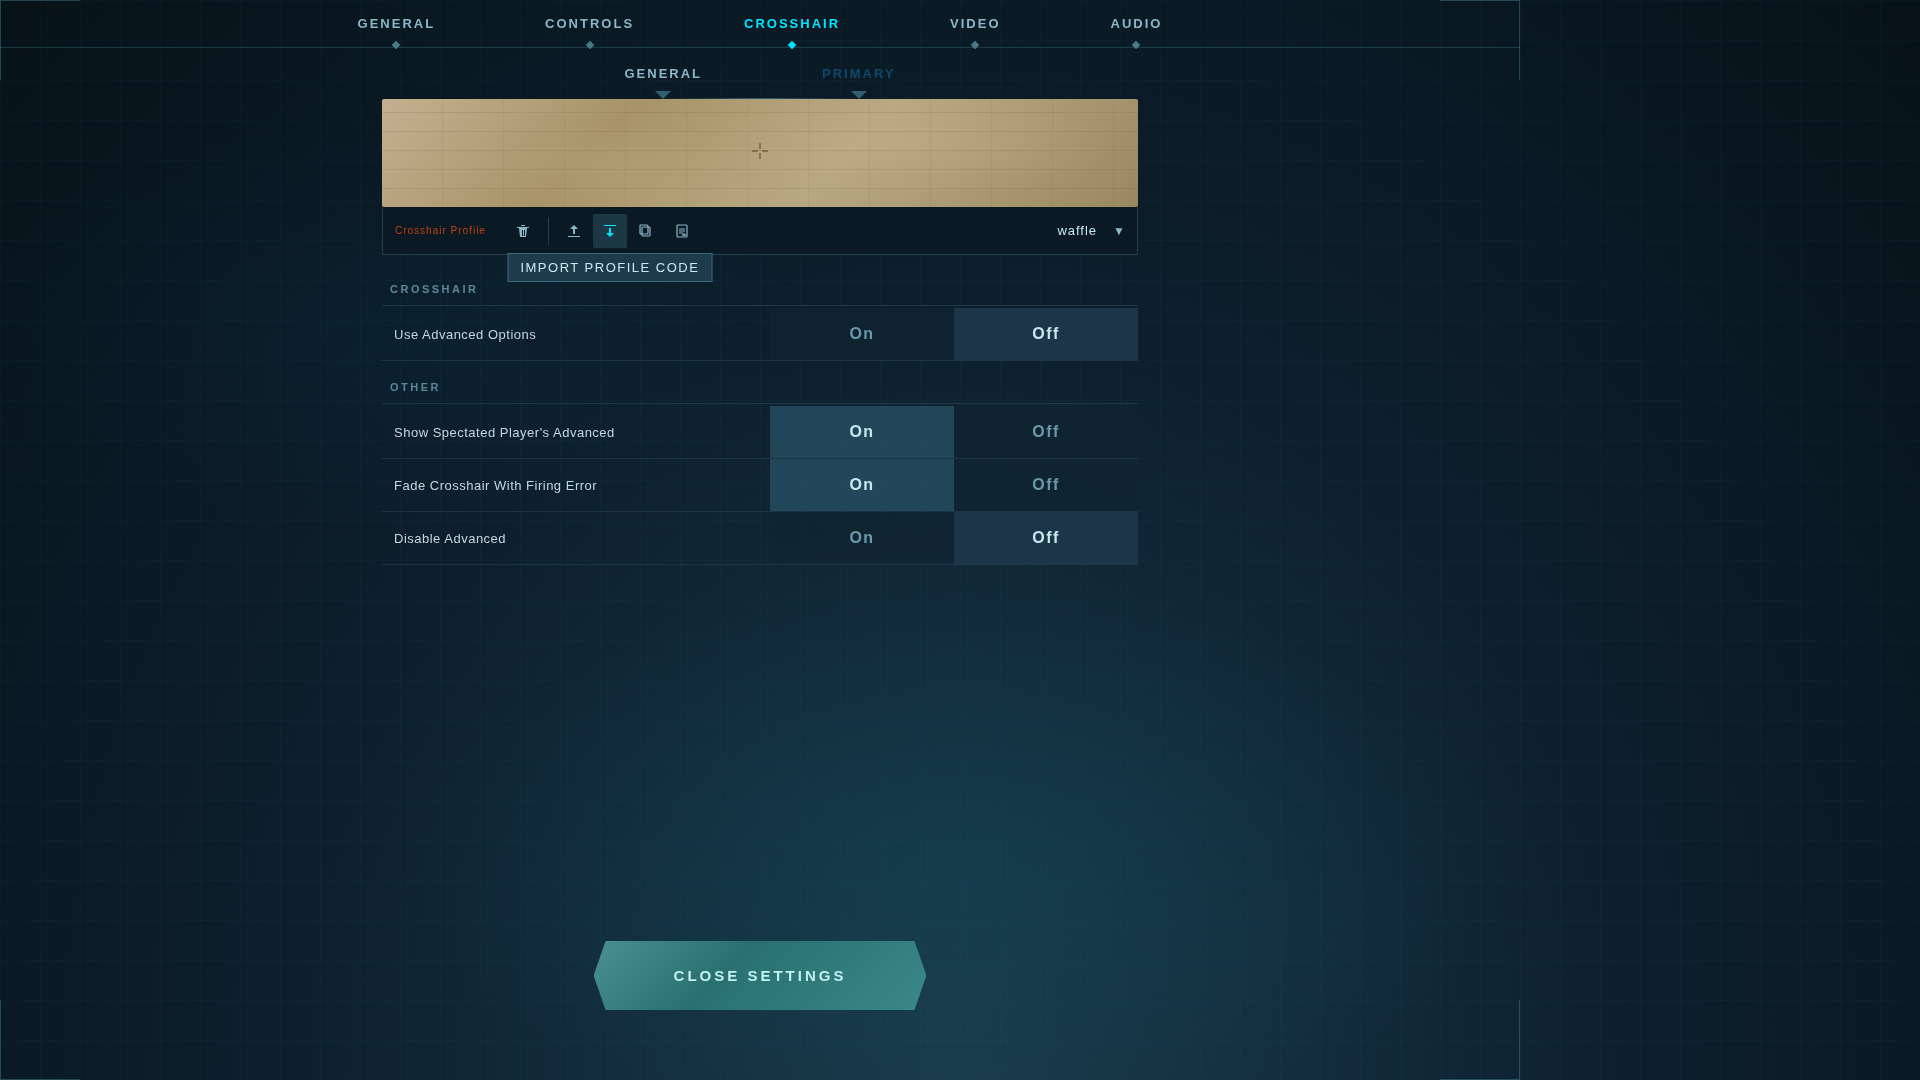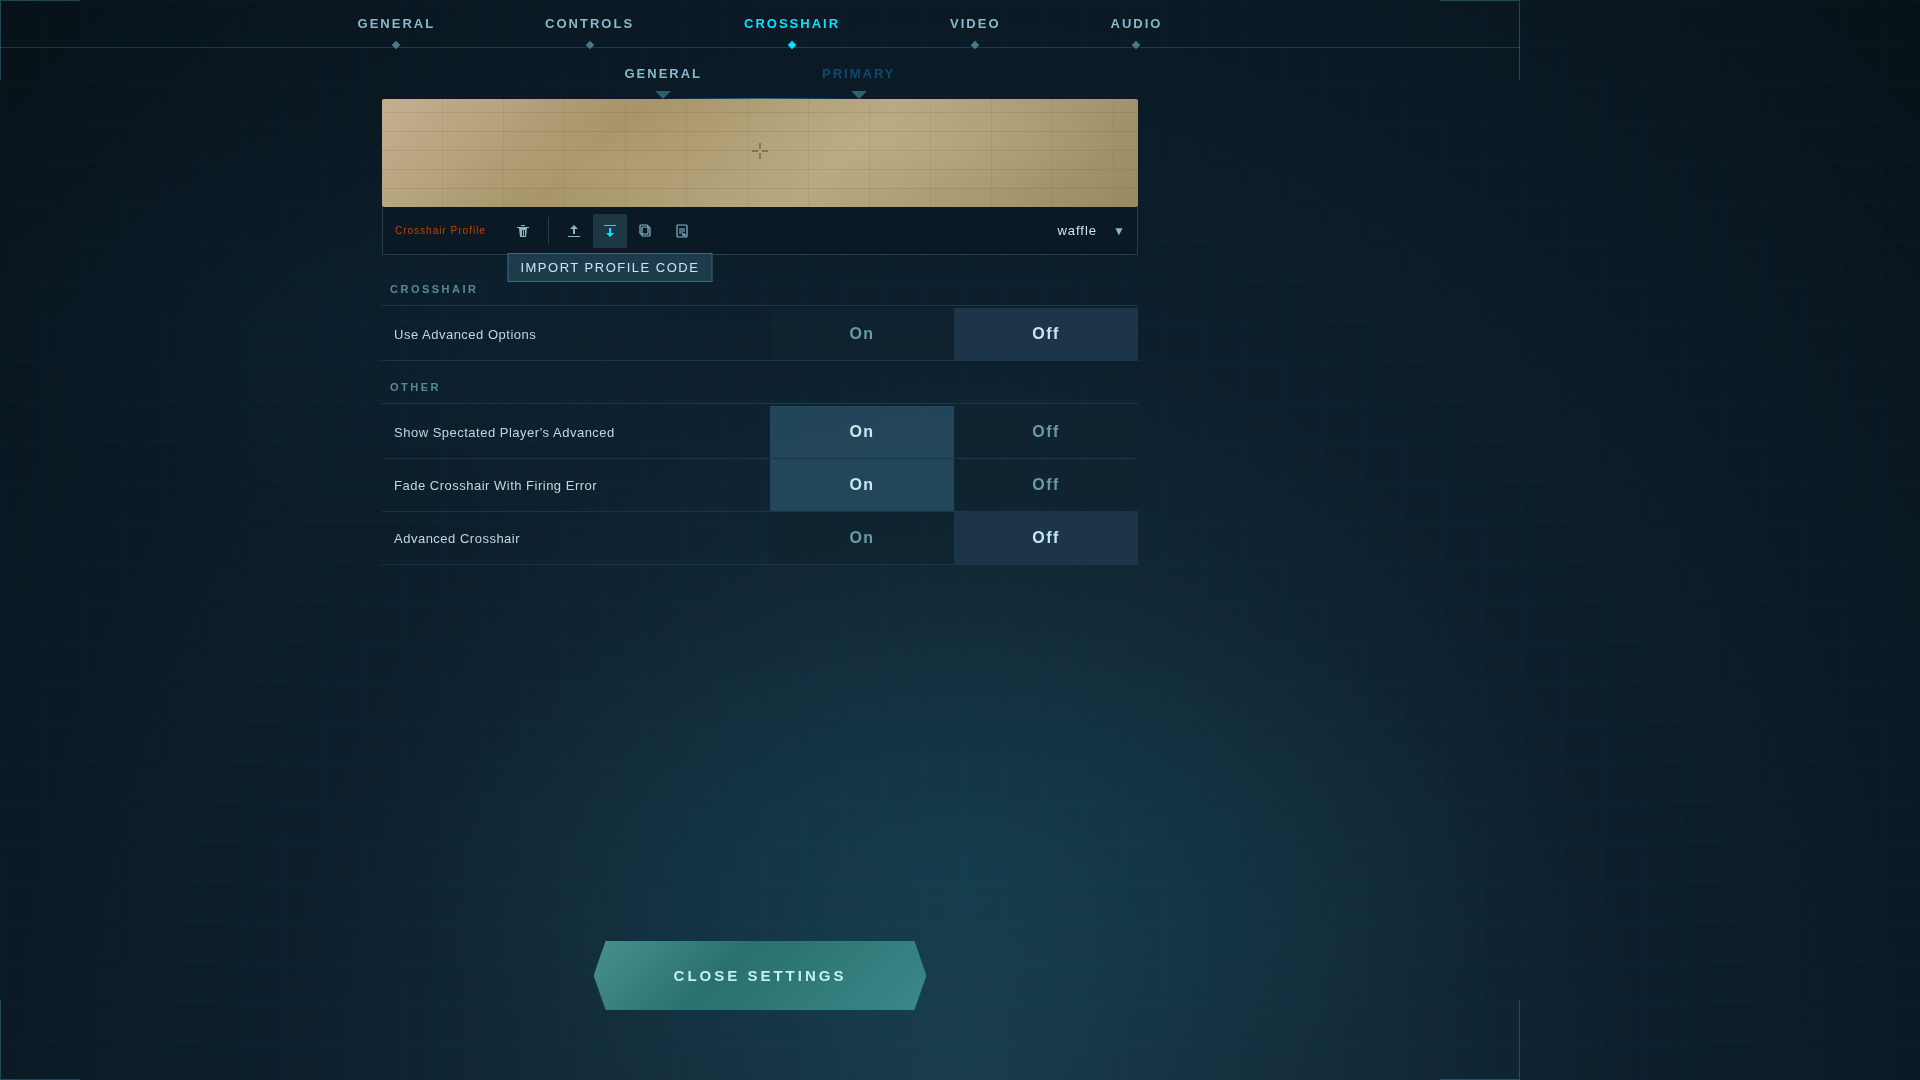--- a/index.html
+++ b/index.html
@@ -509,21 +509,21 @@
 
       <div class="setting-row">
         <div class="setting-label">Fade Crosshair With Firing Error</div>
         <div class="toggle-group">
           <div class="toggle-btn active">On</div>
           <div class="toggle-btn">Off</div>
         </div>
       </div>
 
       <div class="setting-row">
-        <div class="setting-label">Advanced Crosshair</div>
+        <div class="setting-label">Disable Advanced</div>
         <div class="toggle-group">
           <div class="toggle-btn">On</div>
           <div class="toggle-btn off-active">Off</div>
         </div>
       </div>
     </div>
   </div>
 
   <div class="close-btn-wrapper">
     <button class="close-btn">CLOSE SETTINGS</button>

